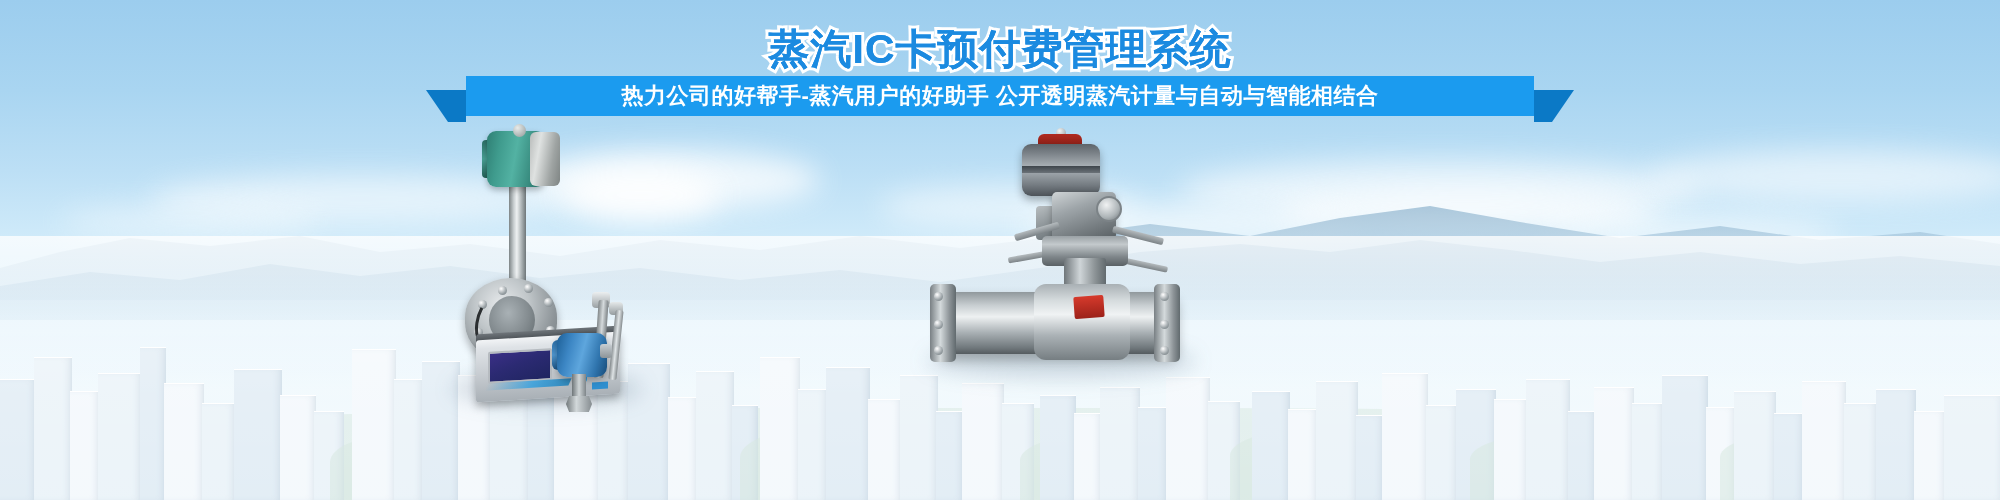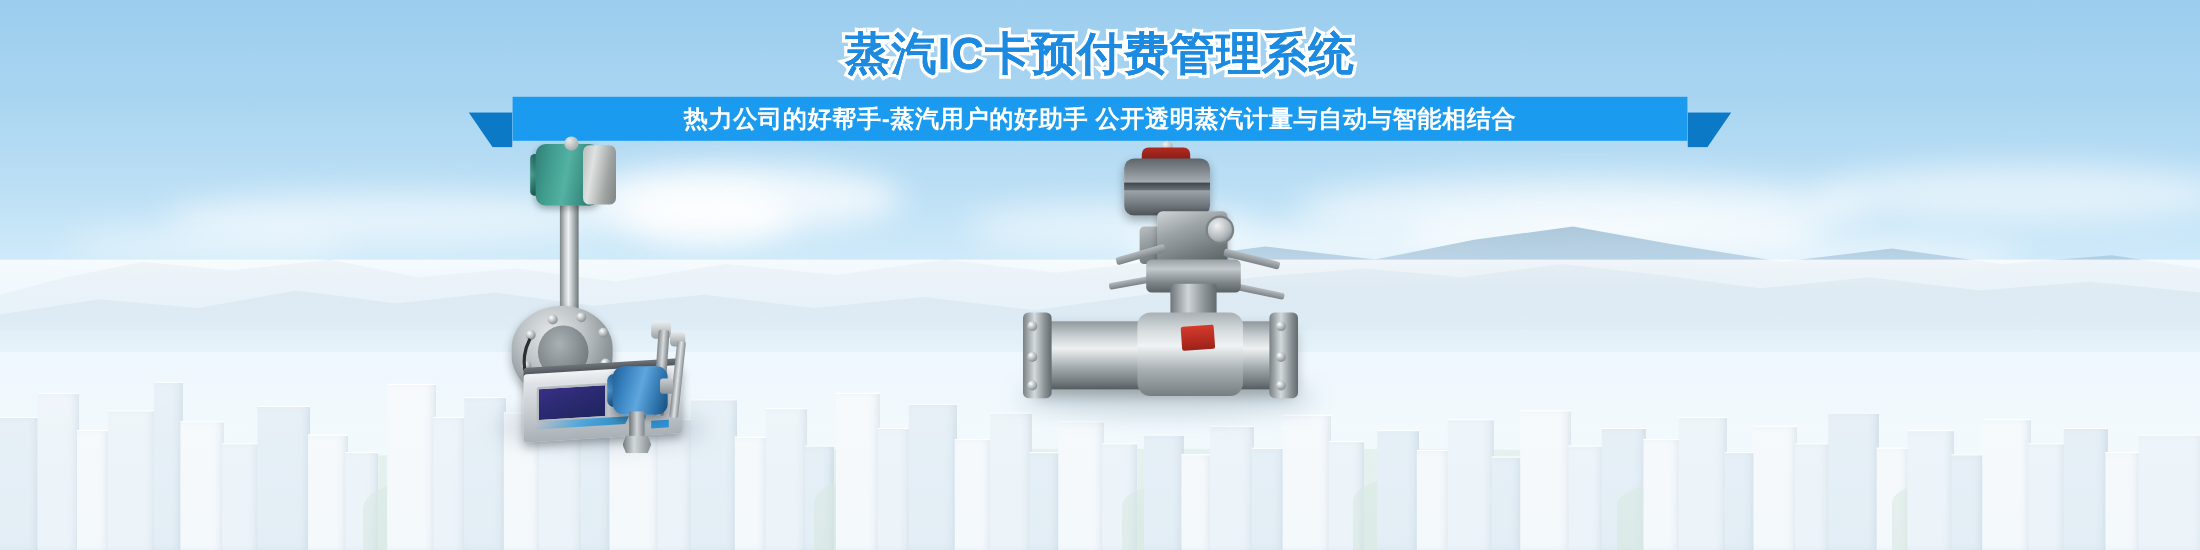--- a/index.html
+++ b/index.html
@@ -57,21 +57,21 @@
     text-shadow:0 2px 2px rgba(255,255,255,.9);
     white-space:nowrap;
   }
   .title-fill{
     position:absolute;left:0;top:22px;width:2000px;text-align:center;
     font-size:41px;font-weight:bold;letter-spacing:1px;
     color:#1b8ae0;white-space:nowrap;
   }
 
   
-  .ribbon-wrap{position:absolute;left:0;top:76px;width:2000px;height:46px;margin-top:12px;}
+  .ribbon-wrap{position:absolute;left:0;top:76px;width:2000px;height:46px;}
   .ribbon{
     position:absolute;left:466px;top:0;width:1068px;height:40px;
     background:#1b9bef;
     display:flex;align-items:center;justify-content:center;
   }
   .ribbon-text{
     color:#ffffff;font-size:22px;font-weight:bold;letter-spacing:.5px;white-space:nowrap;
   }
   .tail{position:absolute;top:14px;width:40px;height:32px;}
   .tail-l{left:426px;

